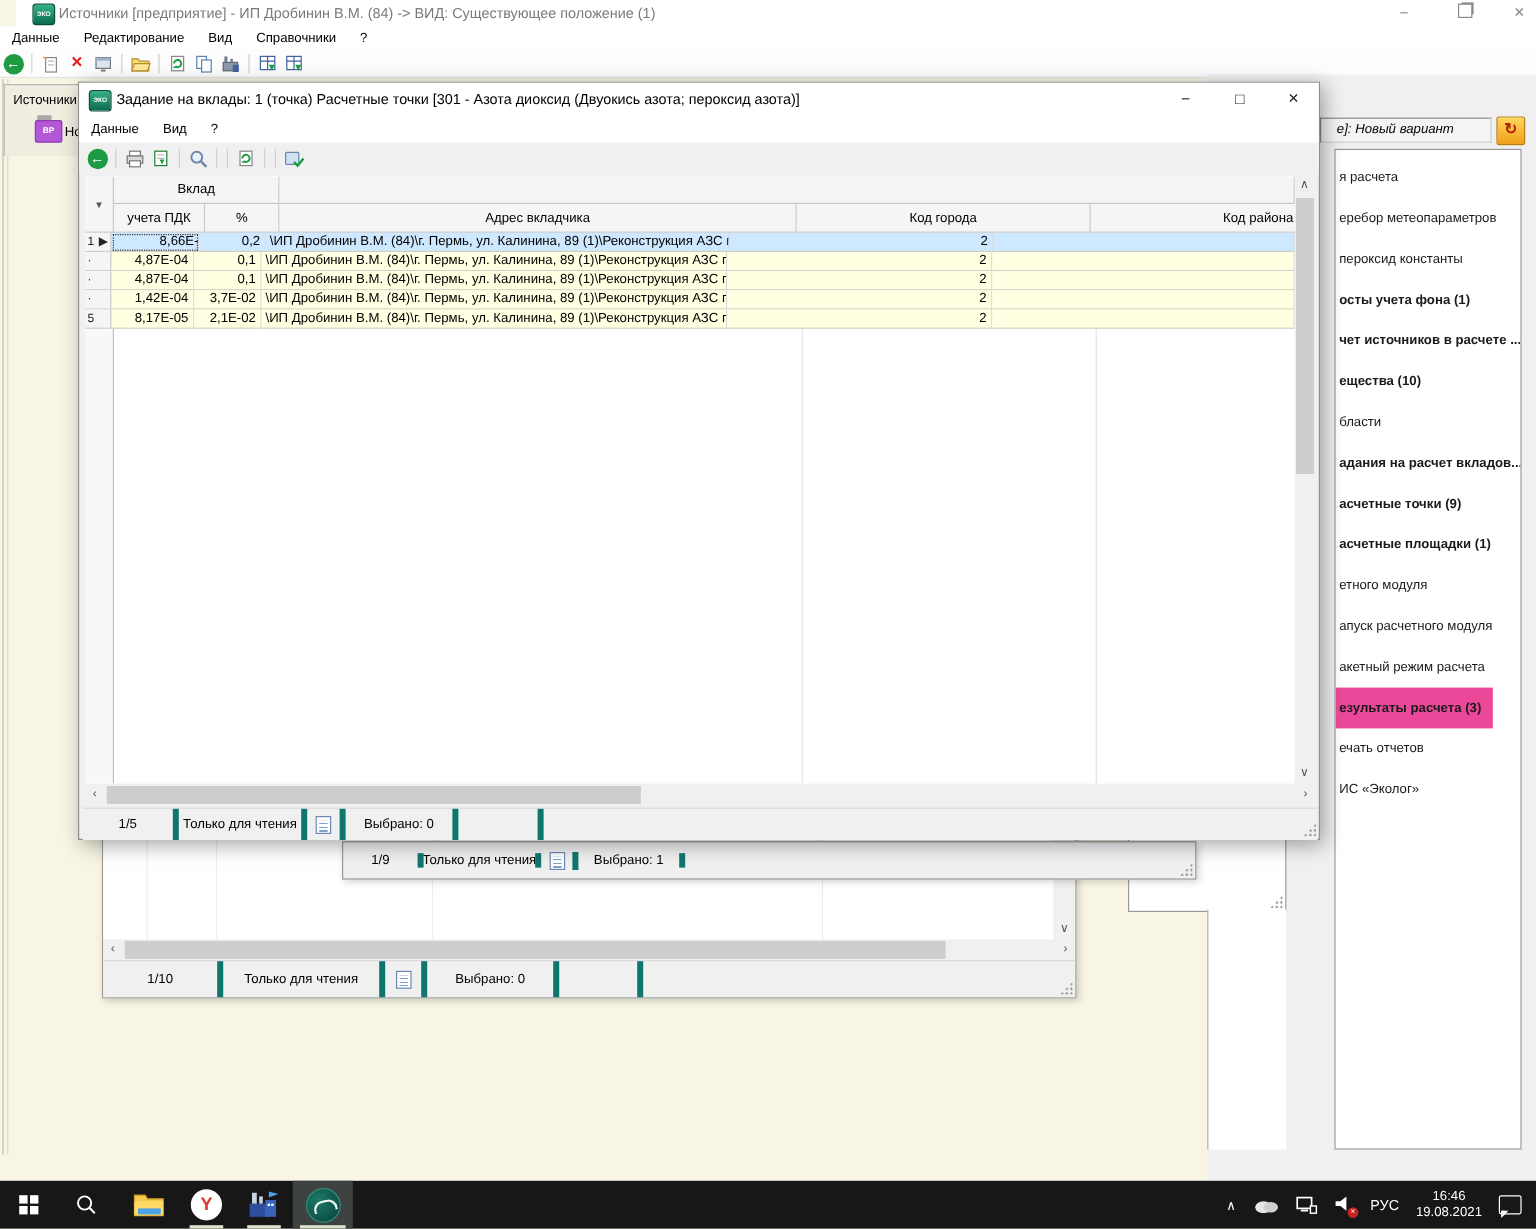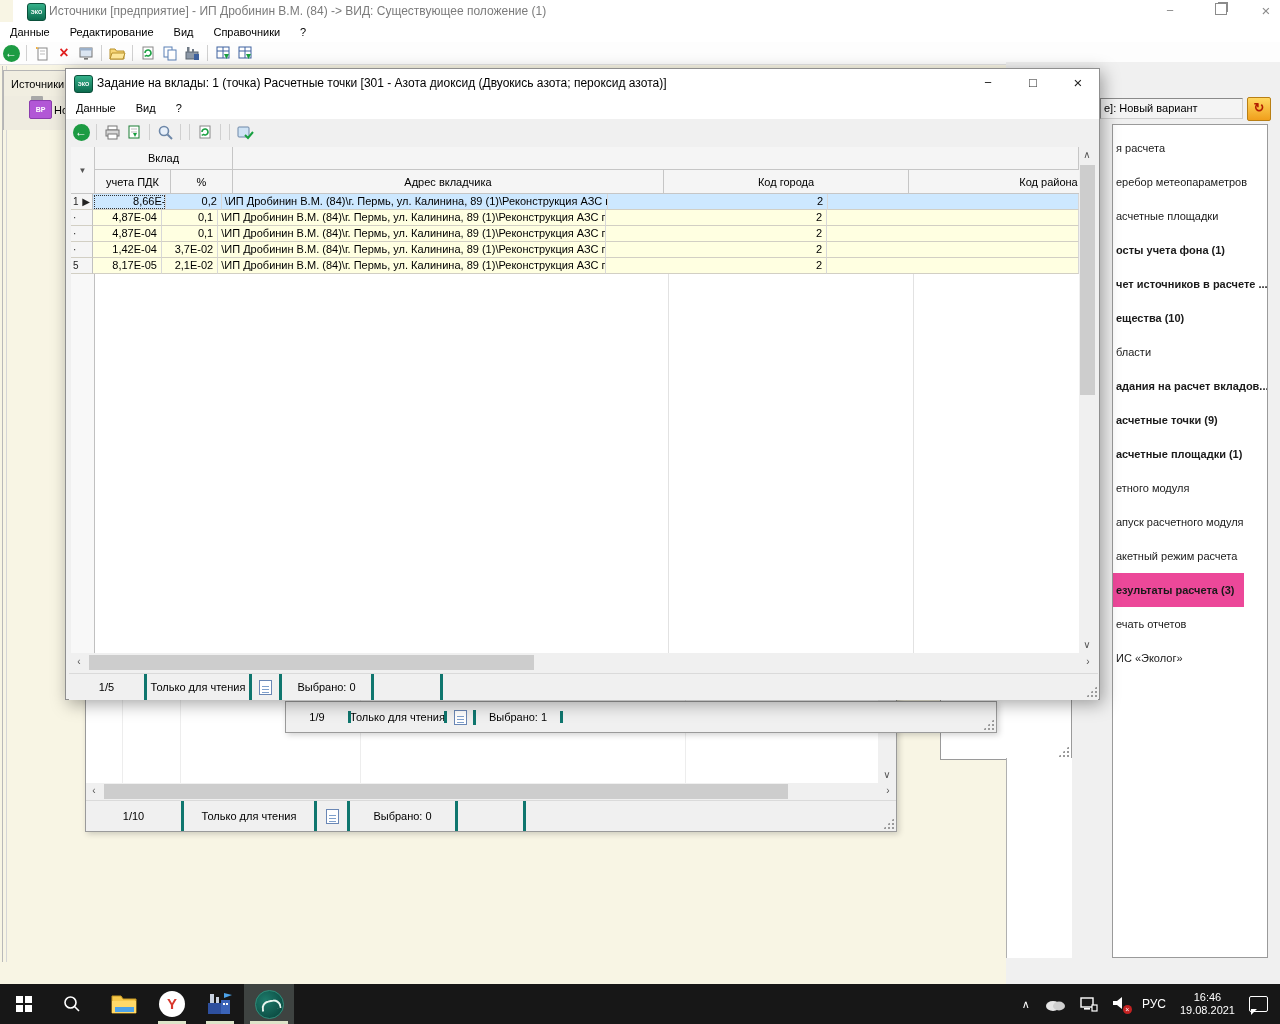--- a/index.html
+++ b/index.html
@@ -24,42 +24,42 @@
   .src-tab{left:3px;top:70px;width:63px;height:26px;background:#f1eee1;border:1px solid #b5b5b5;border-bottom:none;
     line-height:26px;padding-left:7px;box-sizing:border-box;}
   .src-panel{left:3px;top:96px;width:63px;height:34px;background:#efece0;border-left:1px solid #b5b5b5;}
   .bp-badge{left:29px;top:100px;width:21px;height:17px;background:#b257d6;border:1px solid #8b3cae;border-radius:2px;
     color:#fff;font-size:7px;font-weight:bold;text-align:center;line-height:17px;}
   .bp-factory{left:31px;top:96px;width:12px;height:6px;background:#a8a8a8;border-radius:1px;}
   .bp-label{left:54px;top:104px;white-space:nowrap;}
   
   .right-bg{left:1006px;top:62px;width:274px;height:922px;background:#f0f0f0;}
   .variant-field{left:1100px;top:98px;width:143px;height:21px;background:#f4f4f4;border:1px solid #8a8a8a;
-    border-right-color:#cfcfcf;border-bottom-color:#cfcfcf;box-sizing:border-box;line-height:19px;padding-left:3px;
-    overflow:hidden;white-space:nowrap;}
+    border-right-color:#cfcfcf;border-bottom-color:#cfcfcf;box-sizing:border-box;line-height:19px;padding-left:13px;
+    overflow:hidden;white-space:nowrap;font-style:italic;}
   .variant-btn{left:1247px;top:97px;width:22px;height:22px;background:linear-gradient(#ffd75e,#f09f1c);
     border:1px solid #b97f14;border-radius:2px;color:#b21f00;font-weight:bold;font-size:13px;text-align:center;line-height:20px;}
   .side-panel{left:1112px;top:124px;width:156px;height:834px;background:#fff;border:1px solid #9a9a9a;box-sizing:border-box;
     padding-top:6px;overflow:hidden;}
   .side-item{height:34px;line-height:34px;padding-left:3px;white-space:nowrap;overflow:hidden;color:#1a1a1a;}
   .side-item.b{font-weight:bold;}
   .side-item.on{background:#ec4899;width:128px;}
   
   .win-d{left:940px;top:640px;width:130px;height:118px;background:#fff;border:1px solid #9a9a9a;}
   .win-d2{left:1006px;top:758px;width:65px;height:200px;background:#fff;border-left:1px solid #b0b0b0;}
   .win-c{left:85px;top:690px;width:812px;height:142px;background:#f0f0f0;border:1px solid #9a9a9a;box-sizing:border-box;
     box-shadow:2px 2px 6px rgba(0,0,0,.18);}
   .c-content{left:86px;top:691px;width:792px;height:92px;background:#fff;}
   .faintline{top:691px;width:1px;height:92px;background:#ededed;}
   .vscroll-c{left:878px;top:691px;width:18px;height:92px;background:#f0f0f0;}
   .hscroll-c{left:86px;top:783px;width:810px;height:17px;background:#f0f0f0;}
   .sb-arrow{position:absolute;width:16px;height:16px;color:#555;font-size:10px;text-align:center;line-height:16px;}
   .sb-thumb{position:absolute;background:#cdcdcd;}
   .statusbar{background:#f0f0f0;border-top:1px solid #dadada;display:flex;align-items:stretch;}
-  .seg{border-right:3px solid #0f766e;display:flex;align-items:center;justify-content:center;white-space:nowrap;overflow:hidden;}
+  .seg{border-right:5px solid #0f766e;display:flex;align-items:center;justify-content:center;white-space:nowrap;overflow:hidden;}
   .doc-ic{width:11px;height:13px;background:#fff;border:1px solid #6a87b5;
     background-image:repeating-linear-gradient(#fff 0 2px,#7fa0cc 2px 3px);background-size:7px 100%;background-position:2px 3px;background-repeat:no-repeat;}
   .grip{position:absolute;right:2px;bottom:2px;width:11px;height:11px;
     background-image:radial-gradient(#9a9a9a 1px,transparent 1.2px);background-size:4px 4px;
     clip-path:polygon(100% 0,100% 100%,0 100%);}
   .win-b{left:285px;top:701px;width:712px;height:32px;background:#f0f0f0;border:1px solid #9a9a9a;box-sizing:border-box;
     box-shadow:2px 2px 6px rgba(0,0,0,.18);align-items:center;}
   
   .dialog{left:65px;top:68px;width:1035px;height:632px;background:#f0f0f0;border:1px solid #8f8f8f;box-sizing:border-box;
     box-shadow:3px 4px 16px rgba(0,0,0,.35);}
@@ -210,21 +210,21 @@
   <div class="abs bp-badge">ВР</div>
   <div class="abs bp-label">Но</div>
 
   <div class="abs right-bg"></div>
   <div class="abs variant-field">е]: Новый вариант</div>
   <div class="abs variant-btn">↻</div>
   <div class="abs side-panel">
     <div>
         <div class="side-item">я расчета</div>
         <div class="side-item">еребор метеопараметров</div>
-        <div class="side-item">асчетные площадки</div>
+        <div class="side-item">пероксид константы</div>
         <div class="side-item b">осты учета фона (1)</div>
         <div class="side-item b">чет источников в расчете ...</div>
         <div class="side-item b">ещества (10)</div>
         <div class="side-item">бласти</div>
         <div class="side-item b">адания на расчет вкладов...</div>
         <div class="side-item b">асчетные точки (9)</div>
         <div class="side-item b">асчетные площадки (1)</div>
         <div class="side-item">етного модуля</div>
         <div class="side-item">апуск расчетного модуля</div>
         <div class="side-item">акетный режим расчета</div>

